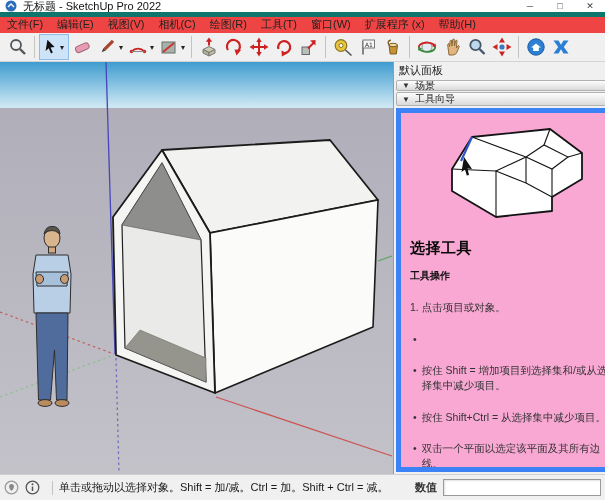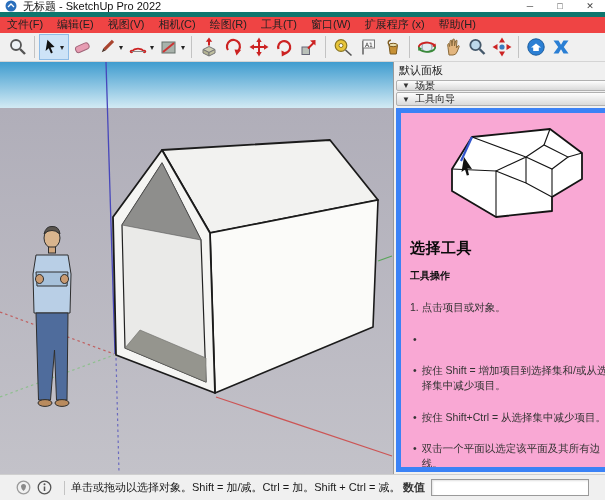--- a/index.html
+++ b/index.html
@@ -44,21 +44,21 @@
   .inner-thumb{position:absolute;top:10px;left:1px;right:1px;height:185px;background:#cccccc;border:1px solid #b2b2b2}
   .instr-content{position:absolute;top:0;left:0;right:11px;bottom:0;padding:2px 5px 0 9px;overflow:hidden}
   .instr-img{display:block;margin:2px auto 4px auto}
   .instr-heading{font-size:15px;font-weight:bold;color:#0a0a0a;letter-spacing:.5px}
   .instr-intro{font-size:10.5px;color:#444;margin-top:1px}
   .sec-title{font-weight:bold;font-size:10px;color:#111;margin-top:11px}
   .sec-item{font-size:10.5px;color:#333;line-height:1.4;display:flex;margin-top:17px}
   .sec-item .dot{margin:0 5px 0 3px;flex:0 0 auto}
 
   
-  .statusbar{position:absolute;top:474px;left:0;right:0;height:26px;background:#f0f0f0;border-top:1px solid #cfcfcf;display:flex;align-items:center;padding:0 16px;font-size:11px;color:#1a1a1a}
+  .statusbar{position:absolute;top:474px;left:0;right:0;height:26px;background:#f0f0f0;border-top:1px solid #cfcfcf;display:flex;align-items:center;padding:0 4px;font-size:11px;color:#1a1a1a}
   .sicon{width:15px;height:15px;margin-right:6px;flex:0 0 auto}
   .ssep{width:1px;height:14px;background:#c3c3c3;margin:0 6px;flex:0 0 auto}
   .hint{white-space:nowrap;overflow:hidden}
   .measure-label{margin-left:auto;white-space:nowrap;font-weight:bold;color:#333}
   .measure-input{width:158px;height:17px;border:1px solid #9a9a9a;background:#fff;margin-left:6px;font-size:11px;padding:0 3px;box-shadow:inset 1px 1px 2px rgba(0,0,0,.12)}
 </style>
 </head>
 <body>
 
 <div class="titlebar">

